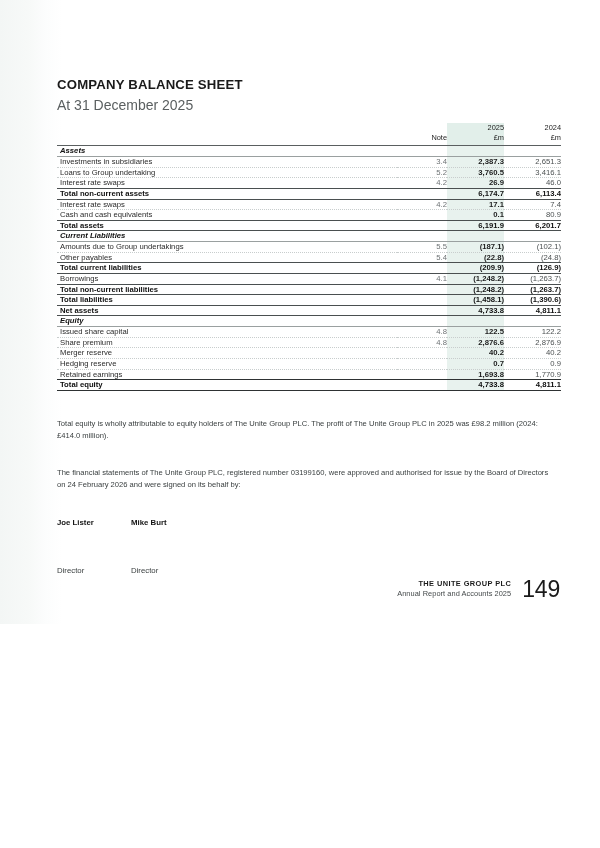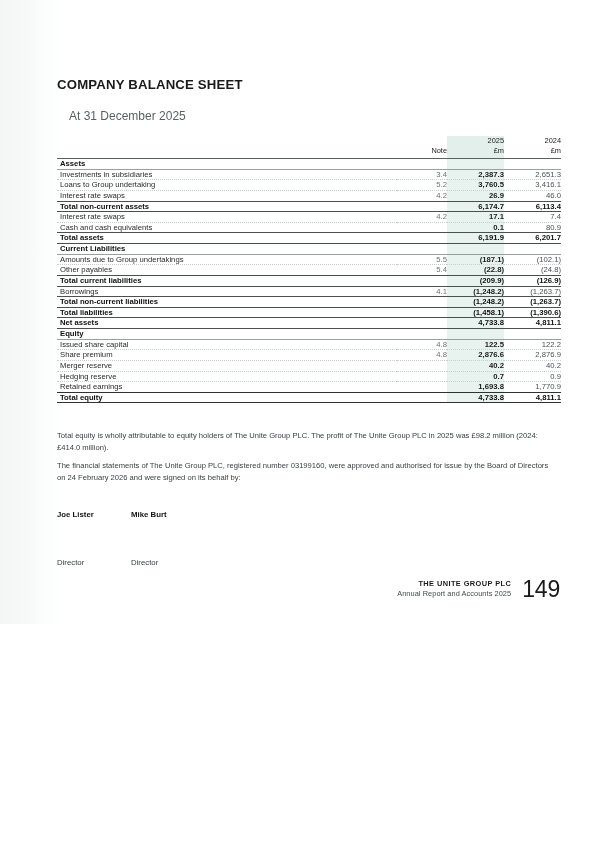--- a/index.html
+++ b/index.html
@@ -34,23 +34,23 @@
   .doc-title {
     font-size: 13.2px;
     font-weight: bold;
     letter-spacing: 0.18px;
     color: #1a1a1a;
     margin: 0;
     padding-top: 77px;
     line-height: 1.15;
   }
   .doc-subtitle {
-    font-size: 12px;
+    font-size: 14px;
     color: #5a5f60;
-    margin: 12px;
+    margin: 0;
     padding-top: 5px;
     line-height: 1.2;
     font-weight: normal;
   }
 
   
   .bs-table {
     margin-top: 9px;
     width: 504px;
     border-collapse: collapse;
@@ -97,21 +97,21 @@
     text-align: left;
     padding-left: 3px;
     padding-right: 6px;
   }
   tbody td.note { color: #6e7375; }
   tbody td.y1 { background: #e8f2ee; font-weight: bold; color: #1c1c1c; }
   tbody td.y2 { color: #4c5152; }
 
   
   tr.r-item td { border-bottom: 1px dotted #c8cdcd; }
-  tr.r-section td { border-bottom: 1px solid #9aa0a0; font-weight: bold; }
+  tr.r-section td { border-bottom: 1px solid #9aa0a0; font-weight: bold; font-style: italic; }
   tr.r-section td.lbl { font-weight: bold; color: #111; }
   tr.r-section td.y2 { color: #1c1c1c; font-weight: bold; }
 
   tr.r-total td {
     border-top: 1.2px solid #4a4f50;
     border-bottom: 1.2px solid #4a4f50;
     font-weight: bold;
     color: #111;
   }
   tr.r-total td.y2 { color: #111; font-weight: bold; }
@@ -127,21 +127,21 @@
 
   
   .note-para {
     width: 492px;
     font-size: 7.6px;
     line-height: 1.55;
     color: #3b4041;
     margin: 0;
   }
   .note-para.first { margin-top: 27px; }
-  .note-para.second { margin-top: 6px; }
+  .note-para.second { margin-top: 26px; }
 
   
   .signatures {
     margin-top: 26px;
     display: flex;
   }
   .sig-block { width: 74px; }
   .sig-name {
     font-size: 7.8px;
     font-weight: bold;

